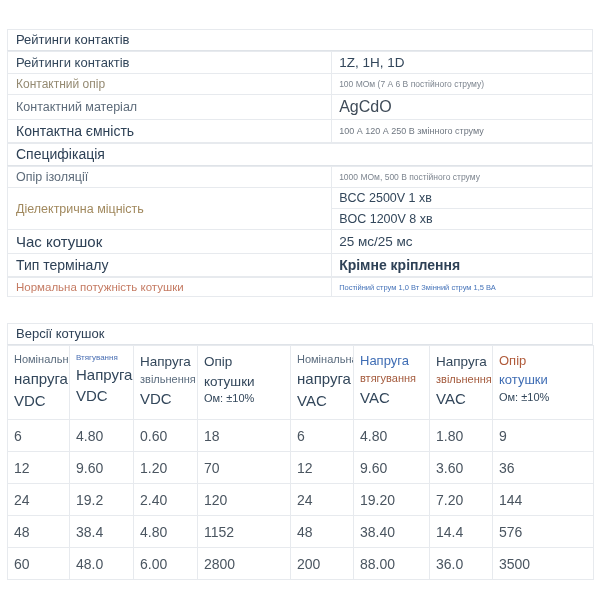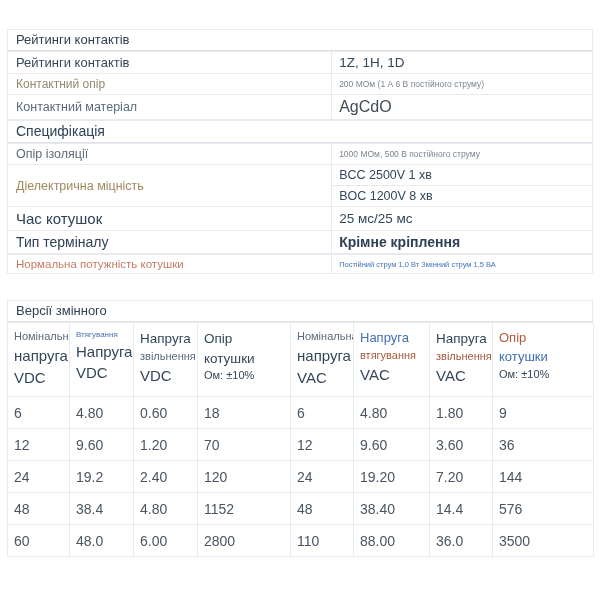--- a/index.html
+++ b/index.html
@@ -50,25 +50,29 @@
 
   <div class="section-header">Рейтинги контактів</div>
   <table class="kv">
     <tbody>
         <tr>
       <td class="lbl l-navy13">Рейтинги контактів</td>
       <td class="val v-navy13">1Z, 1H, 1D</td>
     </tr>
     <tr>
       <td class="lbl l-tan12">Контактний опір</td>
-      <td class="val v-tiny">200 МОм (1 А 6 В постійного струму)</td>
+      <td class="val v-tiny">100 МОм (7 А 6 В постійного струму)</td>
     </tr>
     <tr>
       <td class="lbl l-gray12">Контактний матеріал</td>
       <td class="val v-big">AgCdO</td>
+    </tr>
+    <tr>
+      <td class="lbl l-navy14">Контактна ємність</td>
+      <td class="val v-tiny9">100 А 120 А 250 В змінного струму</td>
     </tr>
   </tbody>
     </table>
 
   <div class="section-header lg">Специфікація</div>
   <table class="kv">
     <tbody>
         <tr>
       <td class="lbl l-gray12">Опір ізоляції</td>
       <td class="val v-tiny">1000 МОм, 500 В постійного струму</td>
@@ -95,21 +99,21 @@
     <tbody>
         <tr>
       <td class="lbl l-salmon">Нормальна потужність котушки</td>
       <td class="val v-blue-tiny">Постійний струм 1,0 Вт Змінний струм 1,5 ВА</td>
     </tr>
   </tbody>
     </table>
 
   <div class="gap"></div>
 
-  <div class="section-header">Версії змінного</div>
+  <div class="section-header">Версії котушок</div>
   <table class="coil">
     <colgroup>
       <col style="width:62px">
         <col style="width:64px">
         <col style="width:64px">
         <col style="width:93px">
       <col style="width:63px">
         <col style="width:76px">
         <col style="width:63px">
         <col style="width:101px">
@@ -197,21 +201,21 @@
         <td>48</td>
         <td>38.40</td>
         <td>14.4</td>
         <td>576</td>
       </tr>
       <tr>
         <td>60</td>
         <td>48.0</td>
         <td>6.00</td>
         <td>2800</td>
-        <td>110</td>
+        <td>200</td>
         <td>88.00</td>
         <td>36.0</td>
         <td>3500</td>
       </tr>
 
     </tbody>
   </table>
 
 </div>
 

